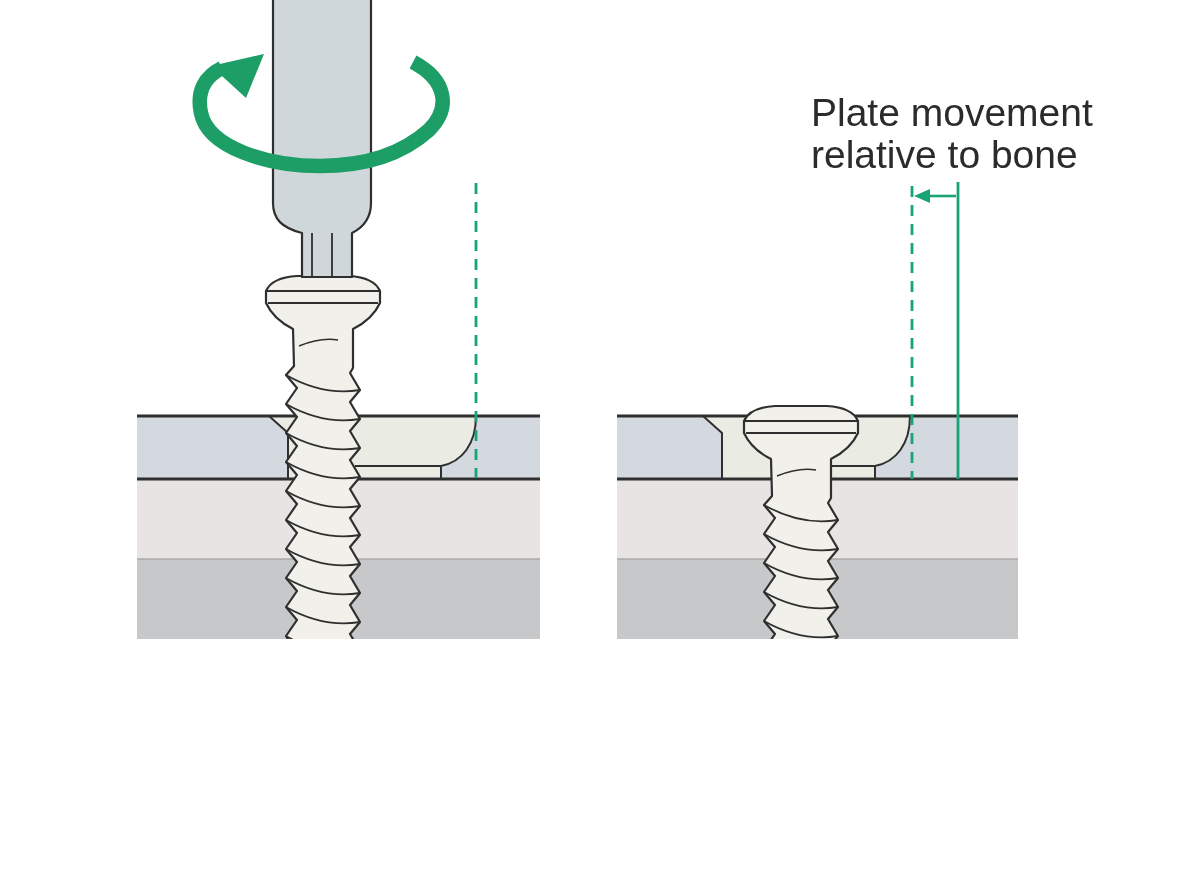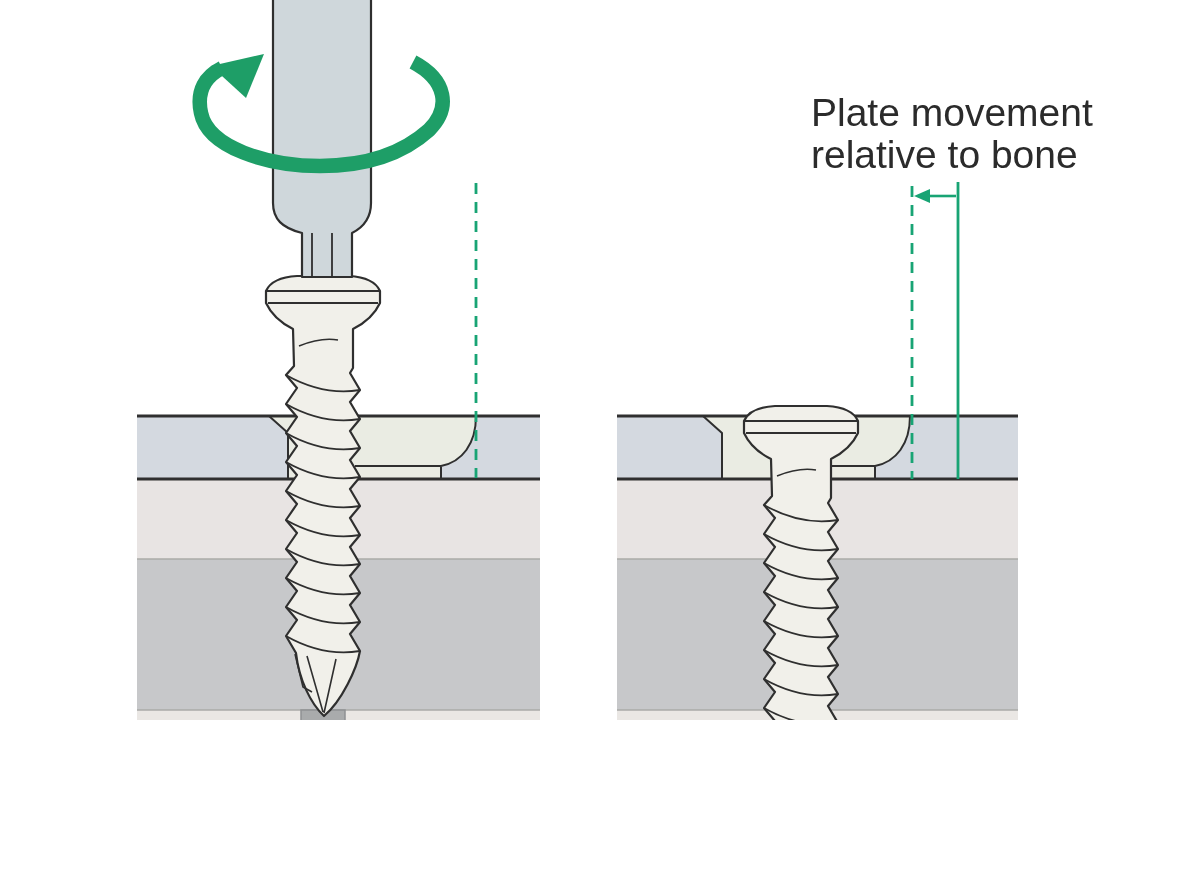--- a/index.html
+++ b/index.html
@@ -1,18 +1,18 @@
 <!DOCTYPE html>
 <html style="--color-background: #ffffff; --color-outline: #2f2f2f; --color-plate: #d4d9e0; --color-bone-cortex: #e8e4e3; --color-bone-cancellous: #c7c8ca; --color-bone-lower: #eae7e4; --color-layer-line: #aaaaa8; --color-screw: #f1f0ea; --color-recess: #eaece3; --color-drill-hole: #a9abac; --color-drill-hole-edge: #8f9193; --color-driver: #cfd7db; --color-rotation-green: #1e9e67; --color-measure-teal: #18a474; --color-text: #2b2b2b; --color-logo-blue: #16339e;"><head>
 <meta charset="utf-8">
 <style>
   html,body{margin:0;padding:0;background:#fff;}
   .canvas{
     position:relative;
-    width:1200px;height:720px;
+    width:1200px;height:639px;
     background:var(--color-background,#fff);
     font-family:"Liberation Sans",sans-serif;
     overflow:hidden;
   }
   svg{display:block;}
 
   
   .f-plate{fill:var(--color-plate);}
   .f-cortex{fill:var(--color-bone-cortex);}
   .f-cancellous{fill:var(--color-bone-cancellous);}

